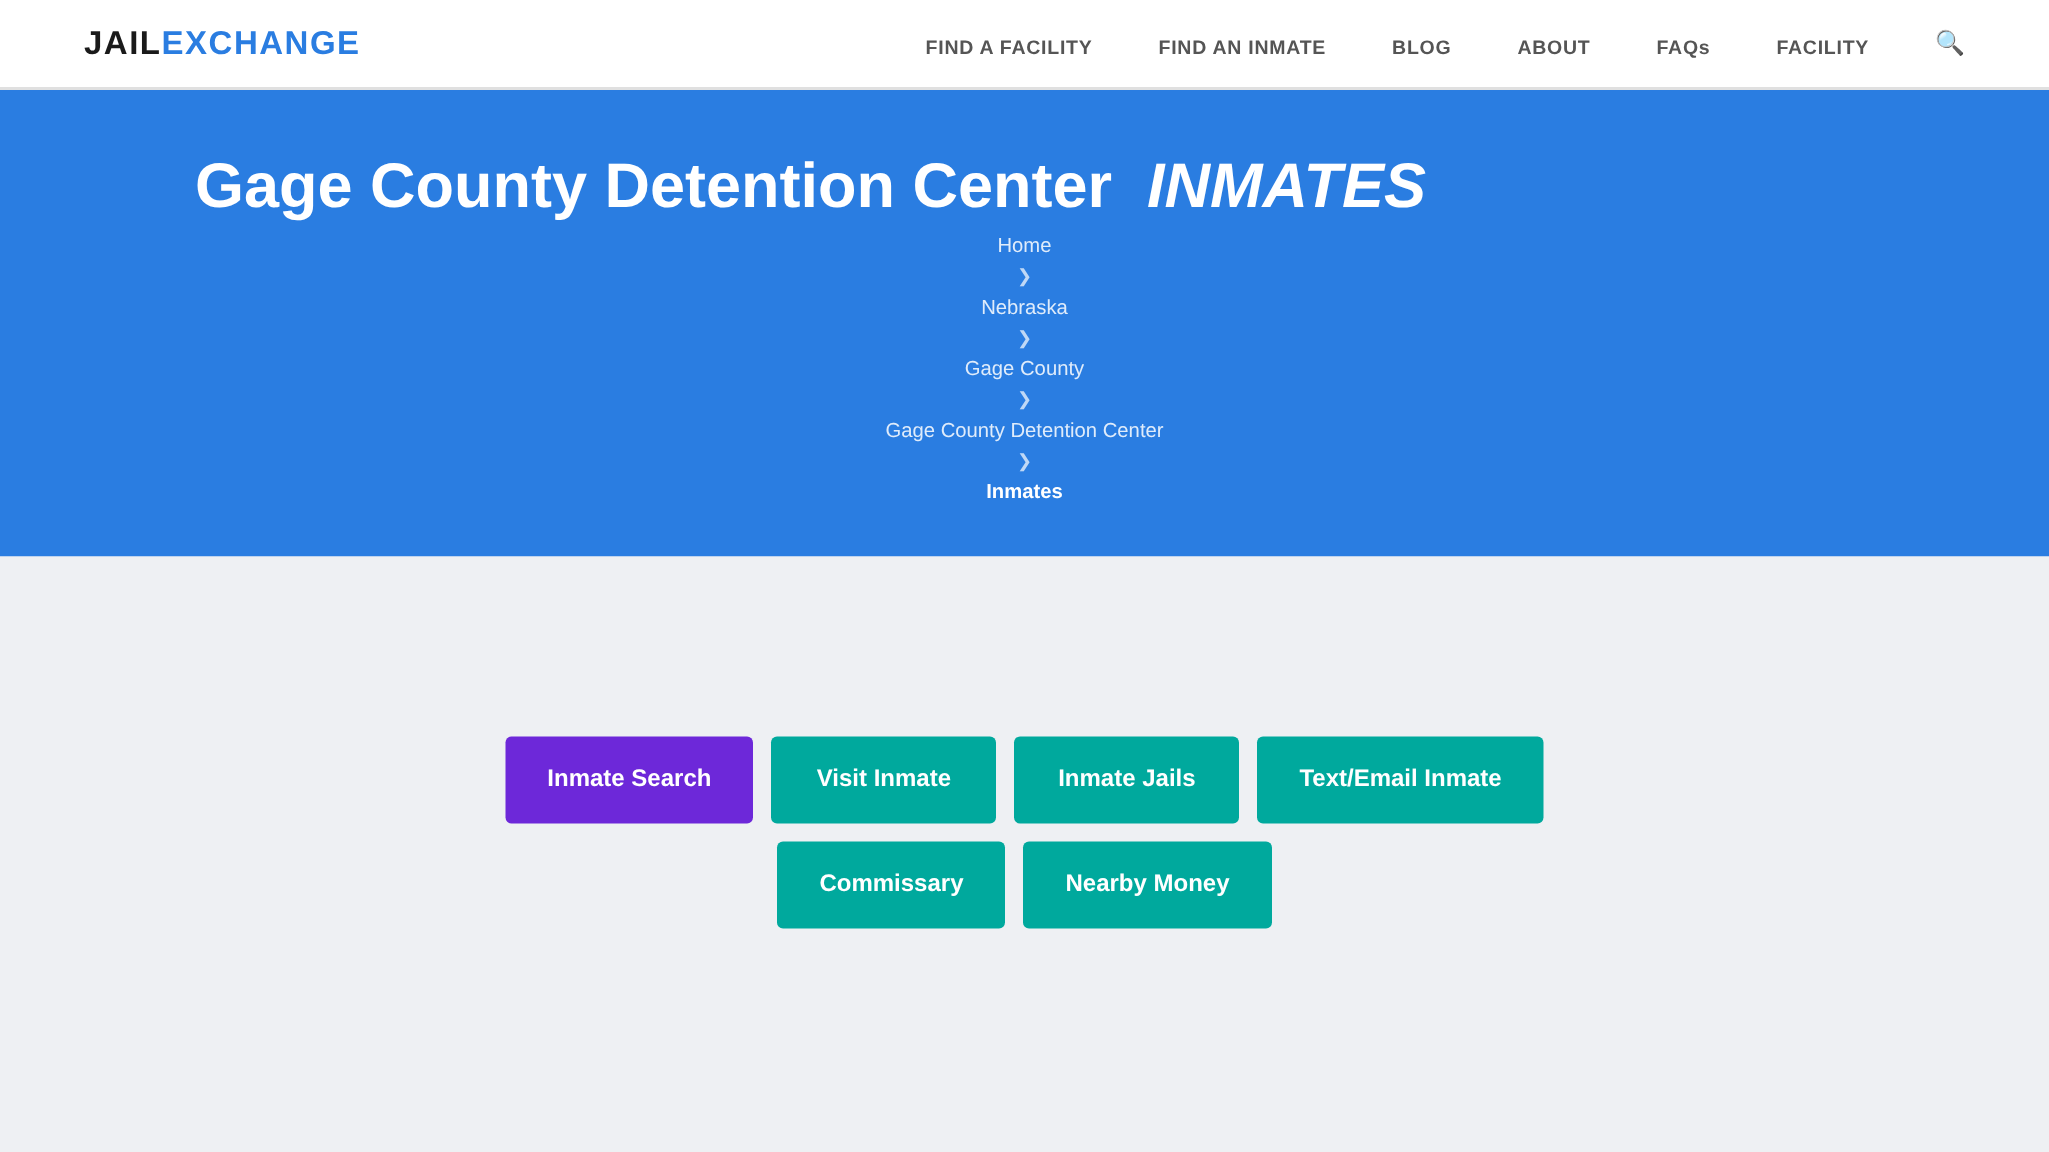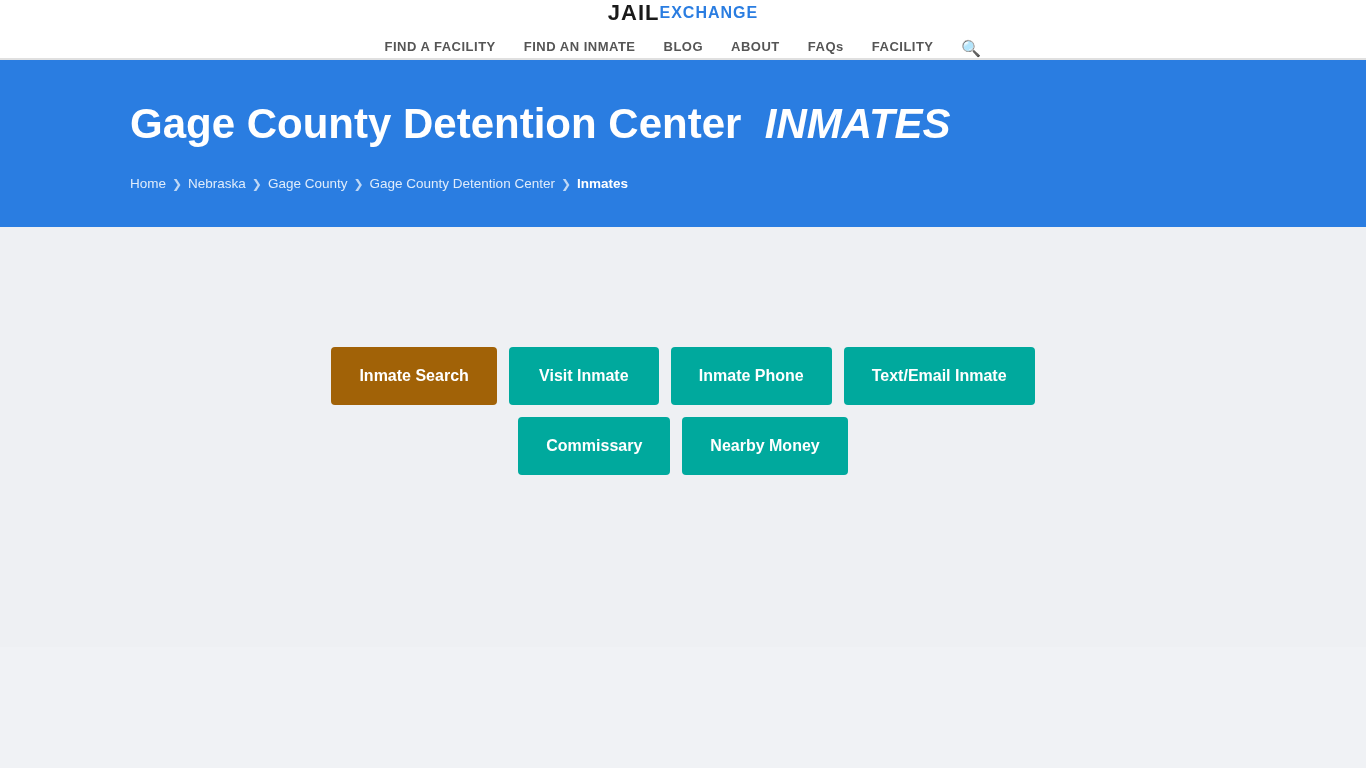--- a/index.html
+++ b/index.html
@@ -17,46 +17,45 @@
 
     
     .header {
       background-color: #ffffff;
       border-bottom: 2px solid #e0e0e0;
       padding: 0 56px;
       height: 60px;
       display: flex;
       align-items: center;
       justify-content: space-between;
-      flex-direction: column;
     }
 
     .logo {
       display: flex;
       align-items: center;
     }
 
     .logo-jail {
       font-weight: 900;
       font-size: 22px;
       color: #1a1a1a;
       letter-spacing: 1px;
     }
 
     .logo-exchange {
       font-weight: 900;
-      font-size: 16px;
+      font-size: 22px;
       color: #2a7de1;
       letter-spacing: 1px;
     }
 
     .nav {
       display: flex;
-      align-items: flex-start;
-      gap: 28px;
+      align-items: flex-end;
+      gap: 44px;
     }
 
     .nav-item {
       font-size: 13px;
       font-weight: 600;
       color: #555;
       text-decoration: none;
       cursor: pointer;
       letter-spacing: 0.5px;
     }
@@ -70,36 +69,37 @@
     
     .hero {
       background-color: #2a7de1;
       padding: 40px 130px 36px 130px;
     }
 
     .hero-title {
       font-size: 42px;
       font-weight: 800;
       color: #ffffff;
-      margin-bottom: 28px;
+      margin-bottom: 8px;
     }
 
     .hero-title-inmates {
       font-style: italic;
       font-weight: 700;
       font-size: 42px;
       color: #ffffff;
     }
 
     .breadcrumb {
       display: flex;
       align-items: center;
       gap: 6px;
       font-size: 13.5px;
       color: rgba(255,255,255,0.85);
+      flex-direction: column;
     }
 
     .breadcrumb a {
       color: rgba(255,255,255,0.85);
       text-decoration: none;
     }
 
     .breadcrumb-separator {
       color: rgba(255,255,255,0.7);
       font-size: 12px;
@@ -141,21 +141,21 @@
       border-radius: 4px;
       font-size: 16px;
       font-weight: 600;
       cursor: pointer;
       min-width: 150px;
       text-align: center;
       color: #ffffff;
     }
 
     .tab-btn-active {
-      background-color: #a16207;
+      background-color: #6d28d9;
     }
 
     .tab-btn-teal {
       background-color: #00a99d;
     }
   </style>
 </head>
 <body>
 
 <header class="header">
@@ -191,21 +191,21 @@
     <span class="breadcrumb-current">Inmates</span>
   </nav>
 </section>
 
 <main class="main-content">
   <div class="button-section">
 
     <div class="button-row">
       <button class="tab-btn tab-btn-active">Inmate Search</button>
       <button class="tab-btn tab-btn-teal">Visit Inmate</button>
-      <button class="tab-btn tab-btn-teal">Inmate Phone</button>
+      <button class="tab-btn tab-btn-teal">Inmate Jails</button>
       <button class="tab-btn tab-btn-teal">Text/Email Inmate</button>
     </div>
 
     <div class="button-row">
       <button class="tab-btn tab-btn-teal">Commissary</button>
       <button class="tab-btn tab-btn-teal">Nearby Money</button>
     </div>
   </div>
 </main>
 

